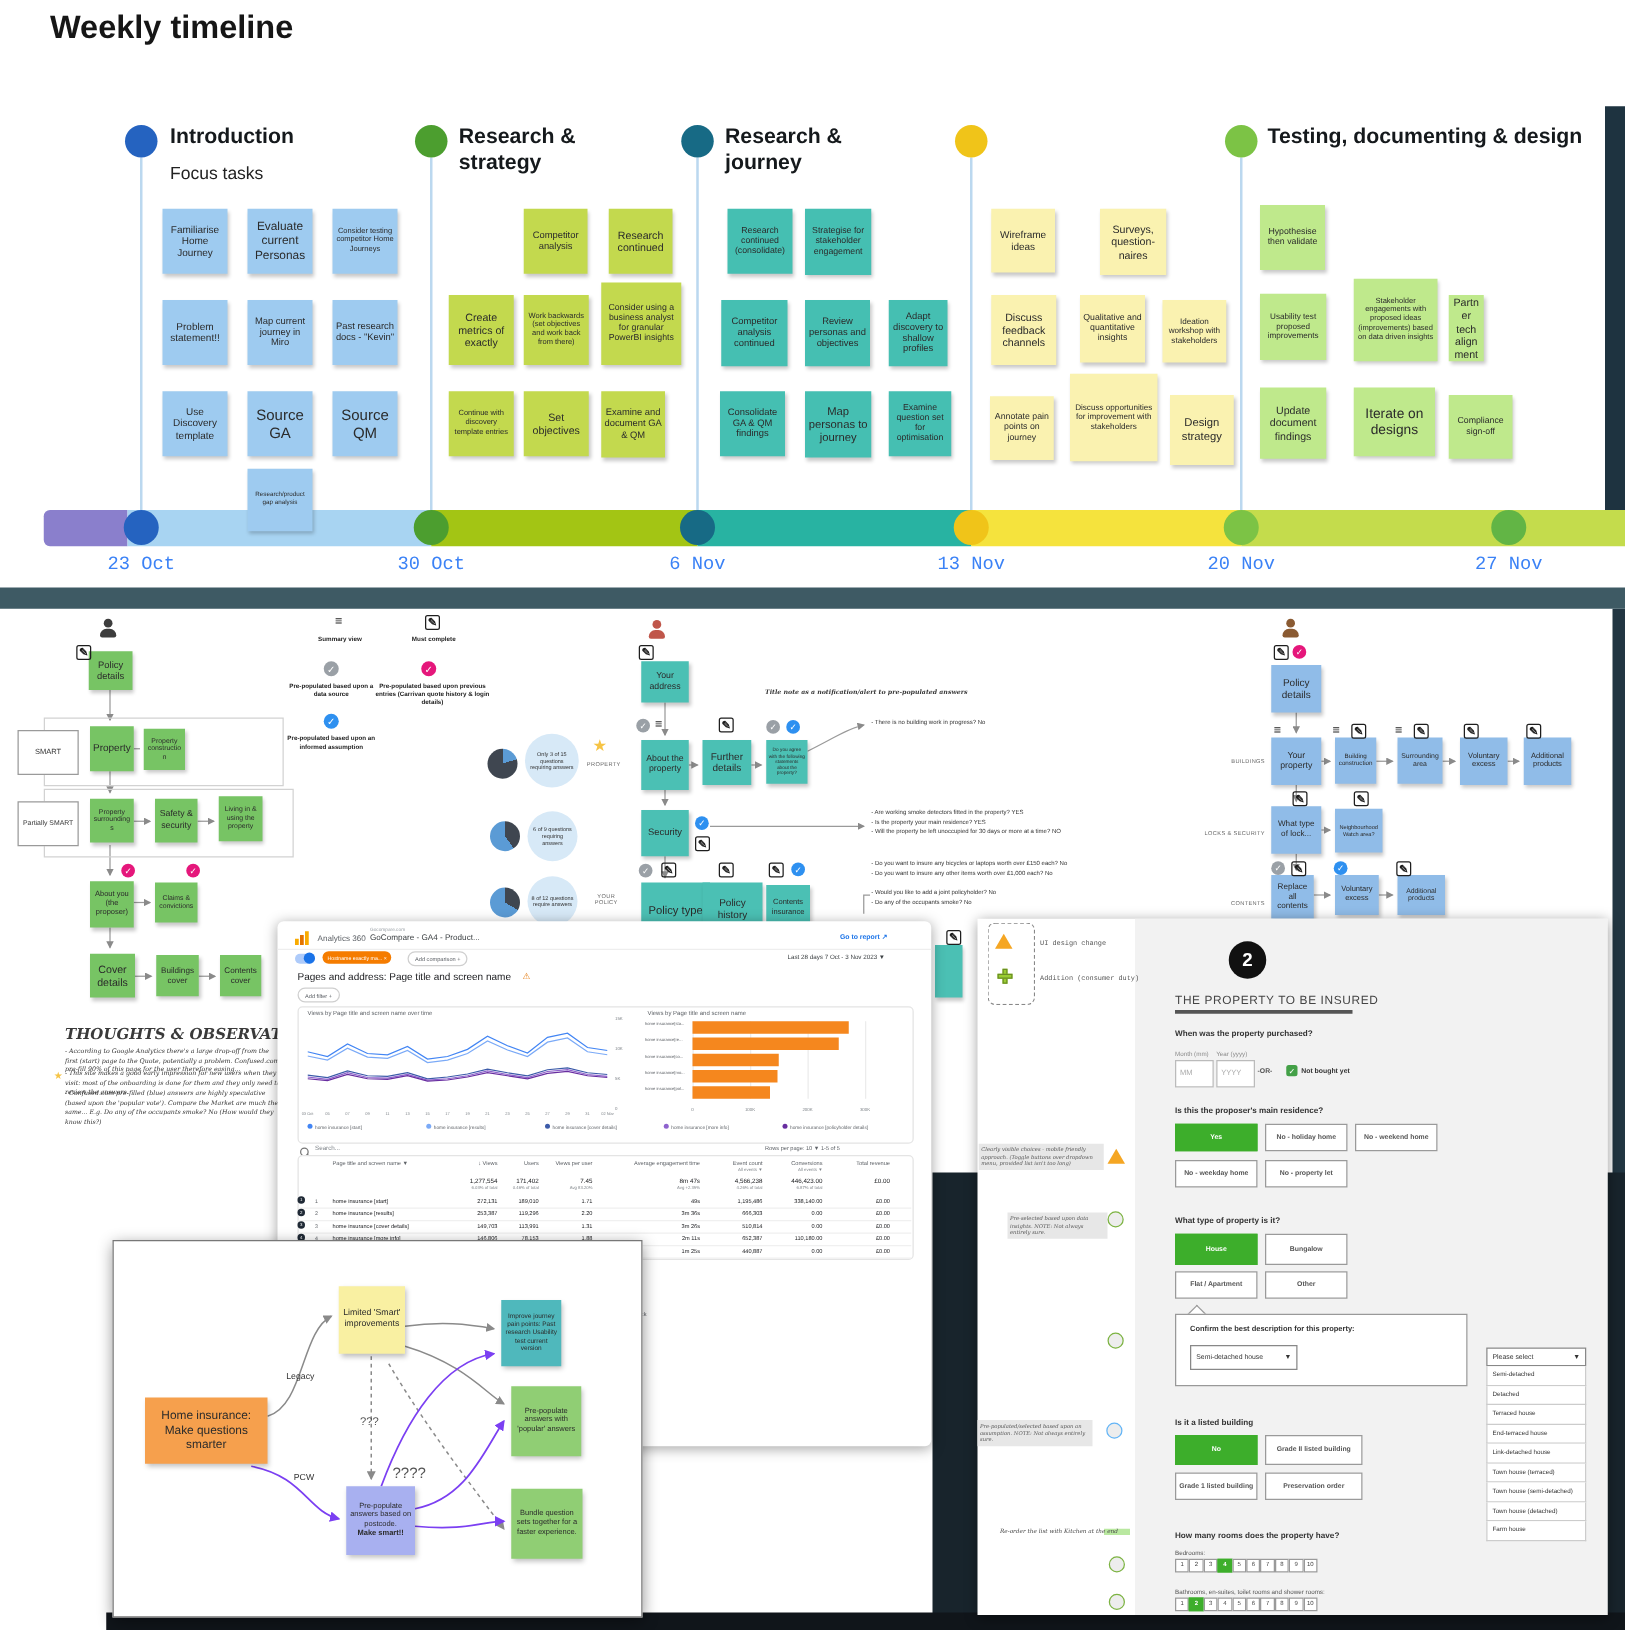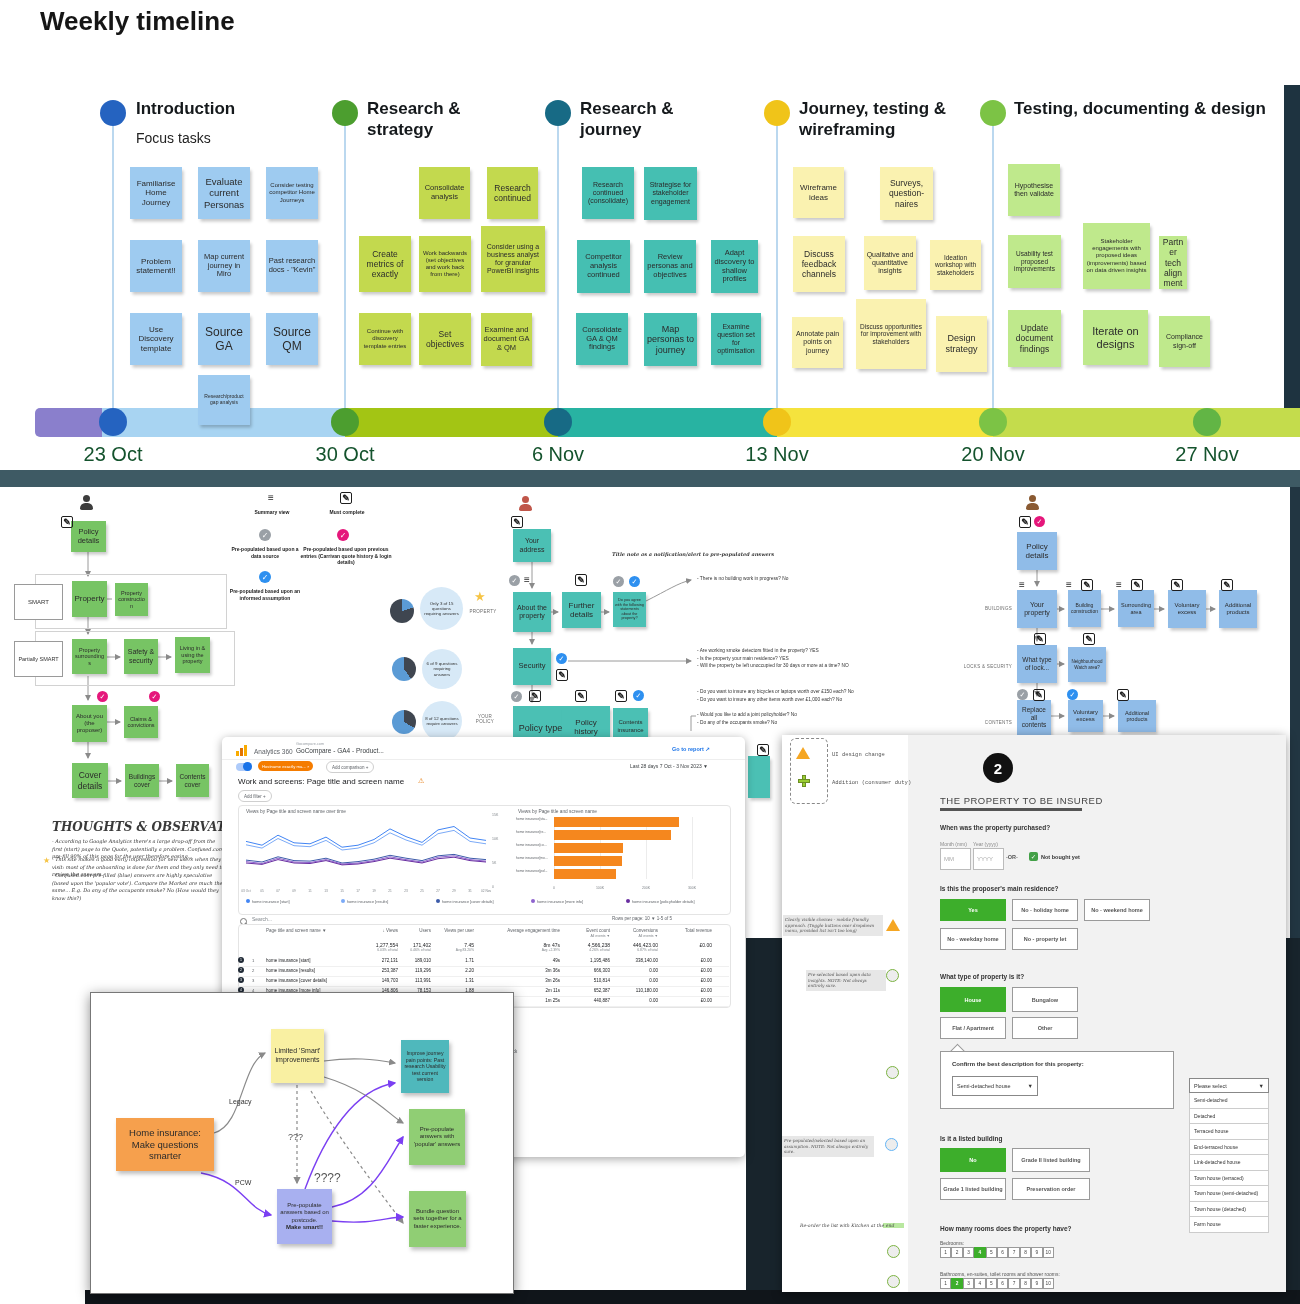--- a/index.html
+++ b/index.html
@@ -9,21 +9,21 @@
   .st{position:absolute;display:flex;align-items:center;justify-content:center;text-align:center;
       padding:2px;box-sizing:border-box;box-shadow:1.5px 2.5px 3px rgba(0,0,0,.22);
       color:#2b2b2b;line-height:1.18;word-break:break-word;z-index:3;}
   .st-p1{background:#9ECBF0;} .st-p2{background:#C3D94E;} .st-p3{background:#45BFB2;}
   .st-p4{background:#FAF2B0;} .st-p5{background:#BFE98C;}
   .st-fg{background:#77C464;} .st-ft{background:#4BC0B4;} .st-fb{background:#90BCE8;}
   
   .dot{position:absolute;border-radius:50%;z-index:3;}
   .vline{position:absolute;width:2px;background:#BBD8EF;z-index:2;}
   .seg{position:absolute;top:408px;height:29px;z-index:2;}
-  .date{position:absolute;top:443px;font-size:20px;color:#14532d;transform:translateX(-50%);z-index:2;}
+  .date{position:absolute;top:443px;font-size:15px;color:#3b82f6;transform:translateX(-50%);z-index:2;font-family:Liberation Mono, monospace;}
   .phase-title{position:absolute;font-weight:bold;font-size:17px;color:#15191c;line-height:1.25;z-index:2;}
   
   .ic{position:absolute;z-index:4;display:flex;align-items:center;justify-content:center;}
   .ic-edit{width:10px;height:10px;border:1.2px solid #1e1e1e;border-radius:2px;font-size:9px;line-height:9px;color:#1e1e1e;font-weight:bold;}
   .ic-list{font-size:10px;font-weight:bold;color:#1e1e1e;}
   .chk{border-radius:50%;color:#fff;display:flex;align-items:center;justify-content:center;}
   .chk-g{background:#9aa0a6;} .chk-p{background:#E5177B;} .chk-b{background:#2E90F0;}
   .star{color:#F6C445;}
   .pers{position:absolute;width:13px;z-index:3;}
   .pers i{display:block;width:7px;height:7px;border-radius:50%;background:var(--c);margin:0 auto;}
@@ -103,21 +103,20 @@
 
   <div class="dot" style="left:100px;top:100px;width:26px;height:26px;background:#2563C0;"></div>
   <div class="dot" style="left:332px;top:100px;width:26px;height:26px;background:#4C9E2F;"></div>
   <div class="dot" style="left:545px;top:100px;width:26px;height:26px;background:#176A85;"></div>
   <div class="dot" style="left:764px;top:100px;width:26px;height:26px;background:#F0C419;"></div>
   <div class="dot" style="left:980px;top:100px;width:26px;height:26px;background:#7CC345;"></div>
 
   <div class="phase-title" style="left:136px;top:98px;width:210px;">Introduction</div>
   <div class="phase-title" style="left:367px;top:98px;width:110px;">Research &amp; strategy</div>
   <div class="phase-title" style="left:580px;top:98px;width:115px;">Research &amp; journey</div>
-  <div class="phase-title" style="left:799px;top:98px;width:170px;">Journey, testing &amp; wireframing</div>
   <div class="phase-title" style="left:1014px;top:98px;width:290px;">Testing, documenting &amp; design</div>
 
   <div class="abs" style="left:136px;top:130px;font-size:14px;color:#222;z-index:2;">Focus tasks</div>
 
   <div class="seg" style="left:35px;width:67px;background:#8A7FCC;border-radius:5px 0 0 5px;"></div>
   <div class="seg" style="left:102px;width:243px;background:#A8D4F2;"></div>
   <div class="seg" style="left:345px;width:213px;background:#A3C514;"></div>
   <div class="seg" style="left:558px;width:219px;background:#28B3A2;"></div>
   <div class="seg" style="left:777px;width:216px;background:#F5E33D;"></div>
   <div class="seg" style="left:993px;width:307px;background:#C4DC4C;"></div>
@@ -239,21 +238,21 @@
     <div class="r" style="left:74px;top:5px;font-size:3.8px;color:#9aa0a6;">Gocompare.com</div>
     <div class="r" style="left:74px;top:10px;font-size:6.5px;color:#3c4043;">GoCompare - GA4 - Product...</div>
     <div class="r" style="left:450px;top:9px;font-size:5.5px;color:#1a73e8;font-weight:bold;">Go to report ↗</div>
     <div class="r" style="left:0;top:22px;width:523px;height:1px;background:#eee;"></div>
 
     <div class="r tgl" style="left:14px;top:26px;"></div>
     <div class="r chip" style="left:36px;top:24px;">Hostname exactly ma...  ×</div>
     <div class="r pill" style="left:104px;top:24px;">Add comparison +</div>
     <div class="r" style="left:408px;top:26px;font-size:5px;color:#3c4043;">Last 28 days  7 Oct - 3 Nov 2023 ▼</div>
 
-    <div class="r" style="left:16px;top:40px;font-size:8px;color:#202124;">Work and screens: Page title and screen name</div>
+    <div class="r" style="left:16px;top:40px;font-size:8px;color:#202124;">Pages and address: Page title and screen name</div>
     <div class="r" style="left:196px;top:40px;font-size:7px;color:#E37400;">⚠</div>
     <div class="r pill" style="left:16px;top:53px;">Add filter +</div>
 
     <div class="ga-panel" style="left:16px;top:68px;width:491px;height:108px;"></div>
     <div class="r" style="left:24px;top:72px;font-size:4.8px;color:#5f6368;">Views by Page title and screen name over time</div>
     <div class="r" style="left:296px;top:72px;font-size:4.8px;color:#5f6368;">Views by Page title and screen name</div>
     <svg class="r" id="ga-line" style="left:24px;top:78px;" width="240" height="72" viewBox="0 0 240 72">
         <polyline points="0.0,26.4 16.0,30.2 32.0,20.2 48.0,27.8 64.0,28.8 80.0,22.1 96.0,32.2 112.0,30.2 128.0,24.5 144.0,13.9 160.0,21.6 176.0,27.4 192.0,14.9 208.0,11.5 224.0,23.0 240.0,25.4" fill="none" stroke="#4285F4" stroke-width="1"></polyline>
         <polyline points="0.0,29.8 16.0,33.1 32.0,23.5 48.0,30.7 64.0,31.7 80.0,25.4 96.0,35.0 112.0,33.1 128.0,27.8 144.0,17.8 160.0,25.0 176.0,30.2 192.0,18.7 208.0,15.4 224.0,26.4 240.0,28.8" fill="none" stroke="#7BAAF7" stroke-width="1"></polyline>
         <polyline points="0.0,45.1 16.0,47.0 32.0,41.8 48.0,45.6 64.0,46.1 80.0,43.2 96.0,48.0 112.0,46.6 128.0,44.2 144.0,40.3 160.0,43.2 176.0,45.6 192.0,40.8 208.0,39.4 224.0,43.2 240.0,44.6" fill="none" stroke="#3C5BA9" stroke-width="1"></polyline>
@@ -536,21 +535,21 @@
 <div class="st st-p1" style="left: 130px; top: 167px; width: 52px; height: 52px; font-size: 8px;">Familiarise Home Journey</div>
     <div class="st st-p1" style="left: 198px; top: 167px; width: 52px; height: 52px; font-size: 9.5px;">Evaluate current Personas</div>
     <div class="st st-p1" style="left: 266px; top: 167px; width: 52px; height: 52px; font-size: 6px;">Consider testing competitor Home Journeys</div>
     <div class="st st-p1" style="left: 130px; top: 240px; width: 52px; height: 52px; font-size: 8px;">Problem statement!!</div>
     <div class="st st-p1" style="left: 198px; top: 240px; width: 52px; height: 52px; font-size: 7.5px;">Map current journey in Miro</div>
     <div class="st st-p1" style="left: 266px; top: 240px; width: 52px; height: 52px; font-size: 7.5px;">Past research docs - "Kevin"</div>
     <div class="st st-p1" style="left: 130px; top: 313px; width: 52px; height: 52px; font-size: 8px;">Use Discovery template</div>
     <div class="st st-p1" style="left: 198px; top: 313px; width: 52px; height: 52px; font-size: 12px;">Source GA</div>
     <div class="st st-p1" style="left: 266px; top: 313px; width: 52px; height: 52px; font-size: 12px;">Source QM</div>
     <div class="st st-p1" style="left: 198px; top: 375px; width: 52px; height: 50px; font-size: 5px;">Research/product gap analysis</div>
-    <div class="st st-p2" style="left: 419px; top: 167px; width: 51px; height: 52px; font-size: 7.5px;">Consolidate analysis</div>
+    <div class="st st-p2" style="left: 419px; top: 167px; width: 51px; height: 52px; font-size: 7.5px;">Competitor analysis</div>
     <div class="st st-p2" style="left: 487px; top: 167px; width: 51px; height: 52px; font-size: 8.5px;">Research continued</div>
     <div class="st st-p2" style="left: 359px; top: 236px; width: 52px; height: 56px; font-size: 8.5px;">Create metrics of exactly</div>
     <div class="st st-p2" style="left: 419px; top: 236px; width: 52px; height: 56px; font-size: 6px;">Work backwards (set objectives and work back from there)</div>
     <div class="st st-p2" style="left: 481px; top: 226px; width: 64px; height: 66px; font-size: 7px;">Consider using a business analyst for granular PowerBI insights</div>
     <div class="st st-p2" style="left: 359px; top: 313px; width: 52px; height: 52px; font-size: 6px;">Continue with discovery template entries</div>
     <div class="st st-p2" style="left: 419px; top: 313px; width: 52px; height: 52px; font-size: 8.5px;">Set objectives</div>
     <div class="st st-p2" style="left: 481px; top: 313px; width: 51px; height: 53px; font-size: 7.5px;">Examine and document GA &amp; QM</div>
     <div class="st st-p3" style="left: 582px; top: 167px; width: 52px; height: 52px; font-size: 7px;">Research continued (consolidate)</div>
     <div class="st st-p3" style="left: 644px; top: 167px; width: 53px; height: 53px; font-size: 7px;">Strategise for stakeholder engagement</div>
     <div class="st st-p3" style="left: 577px; top: 240px; width: 53px; height: 53px; font-size: 7.5px;">Competitor analysis continued</div>

